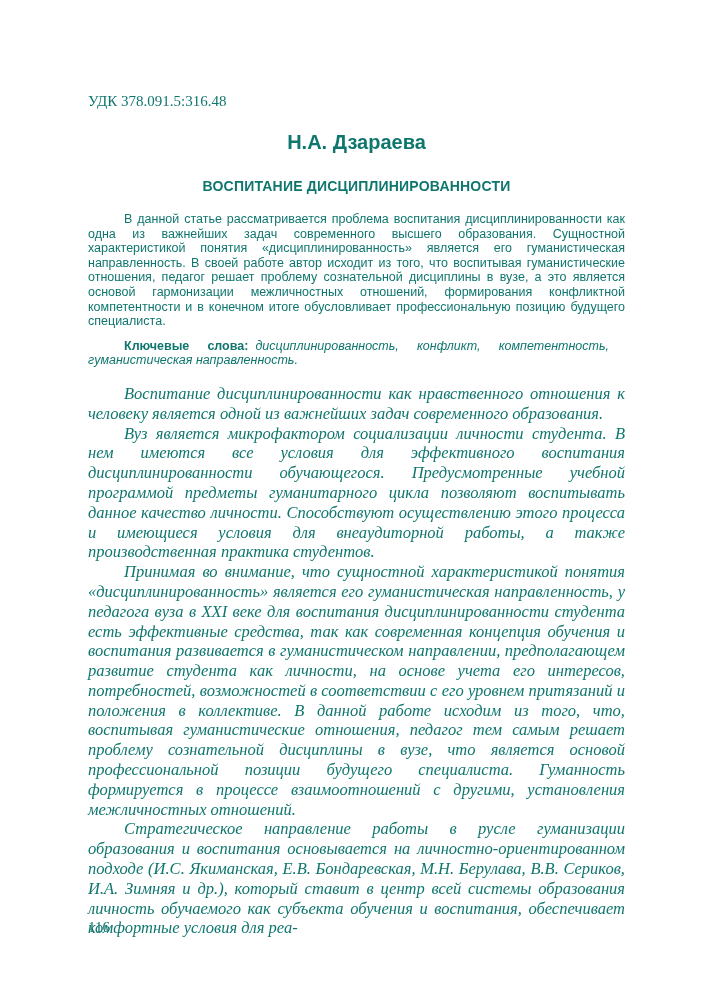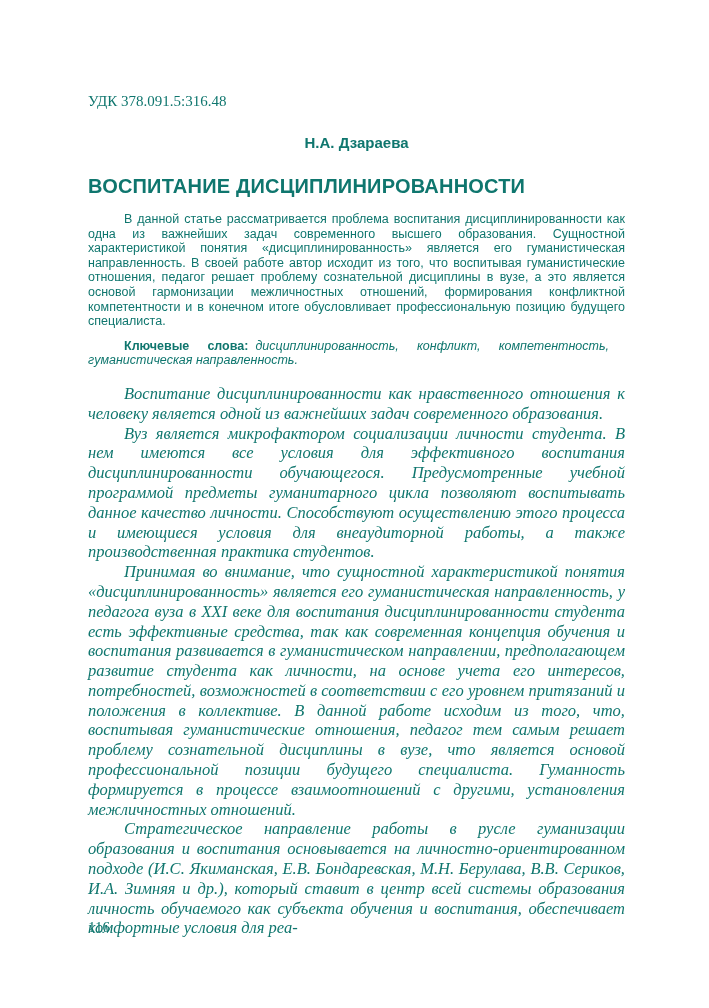--- a/index.html
+++ b/index.html
@@ -27,37 +27,38 @@
   .udc {
     font-family: "Liberation Serif", serif;
     font-size: 15px;
     line-height: 18px;
     text-align: left;
   }
   .author {
     margin-top: 24px;
     font-family: "Liberation Sans", sans-serif;
     font-weight: bold;
-    font-size: 15px;
+    font-size: 20px;
     line-height: 17px;
     text-align: center;
   }
   .affiliation {
     margin-top: 9px;
     font-family: "Liberation Sans", sans-serif;
     font-size: 13.5px;
     line-height: 16px;
     text-align: center;
   }
   .title {
     margin: 22px 0 0 0;
     font-family: "Liberation Sans", sans-serif;
     font-weight: bold;
-    font-size: 20px;
+    font-size: 14px;
     line-height: 27px;
+    text-align: center;
     letter-spacing: 0.2px;
   }
   .abstract {
     margin: 12px 0 0 0;
     font-family: "Liberation Sans", sans-serif;
     font-size: 12.5px;
     line-height: 14.6px;
     text-align: justify;
     text-indent: 36px;
   }

